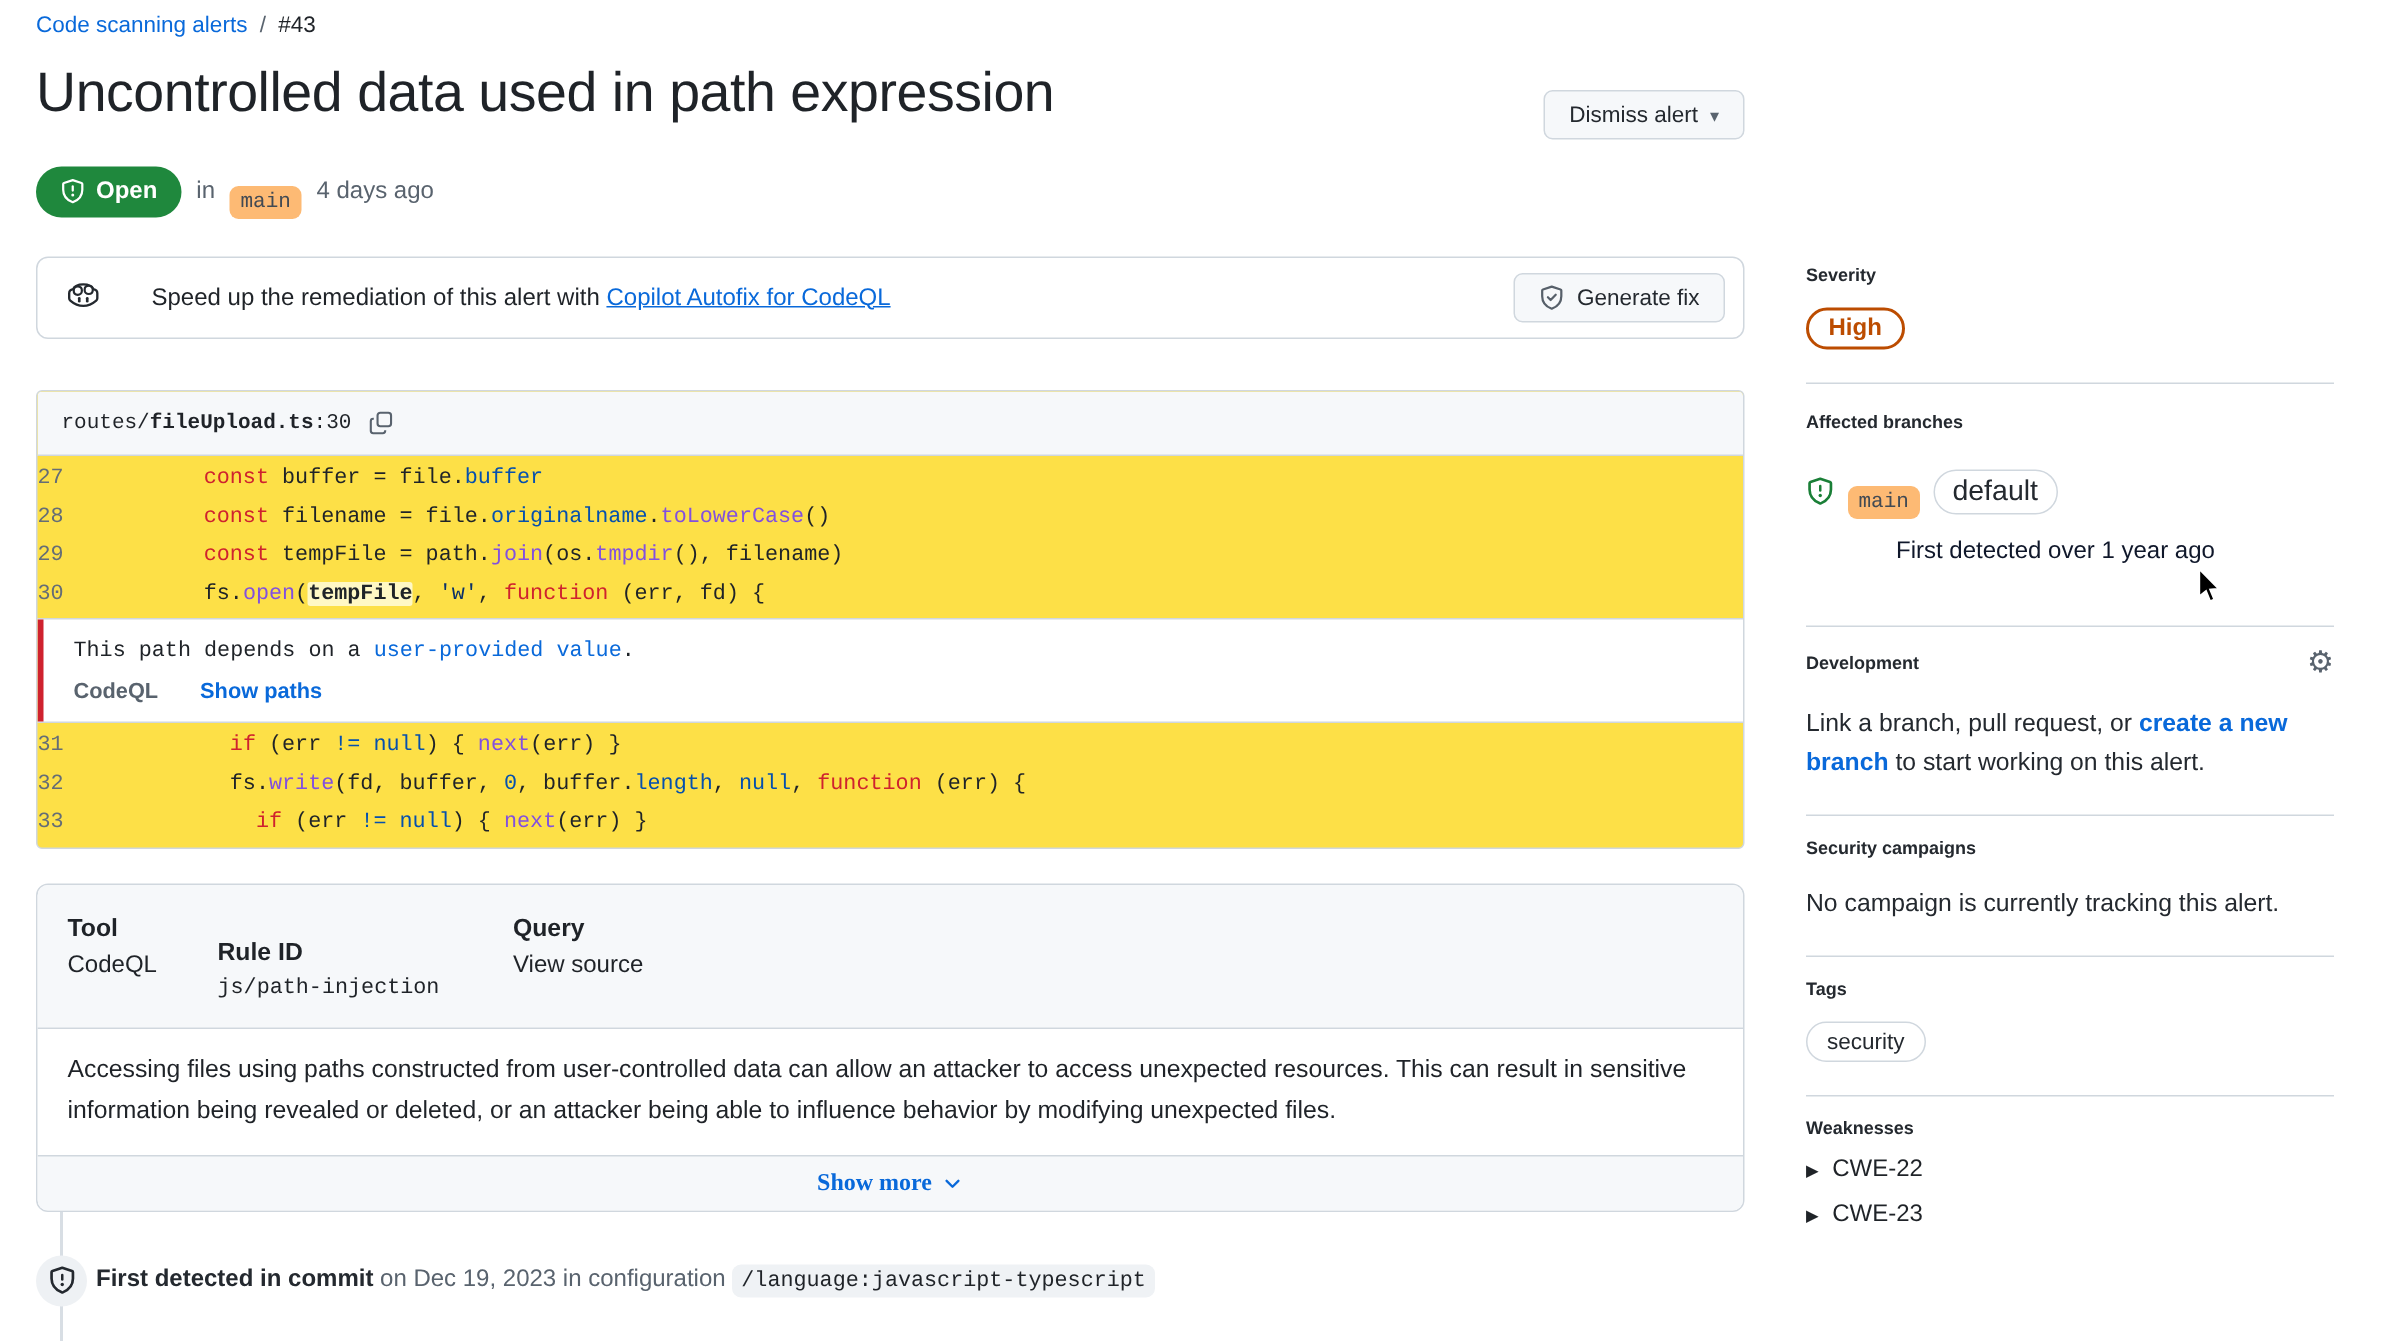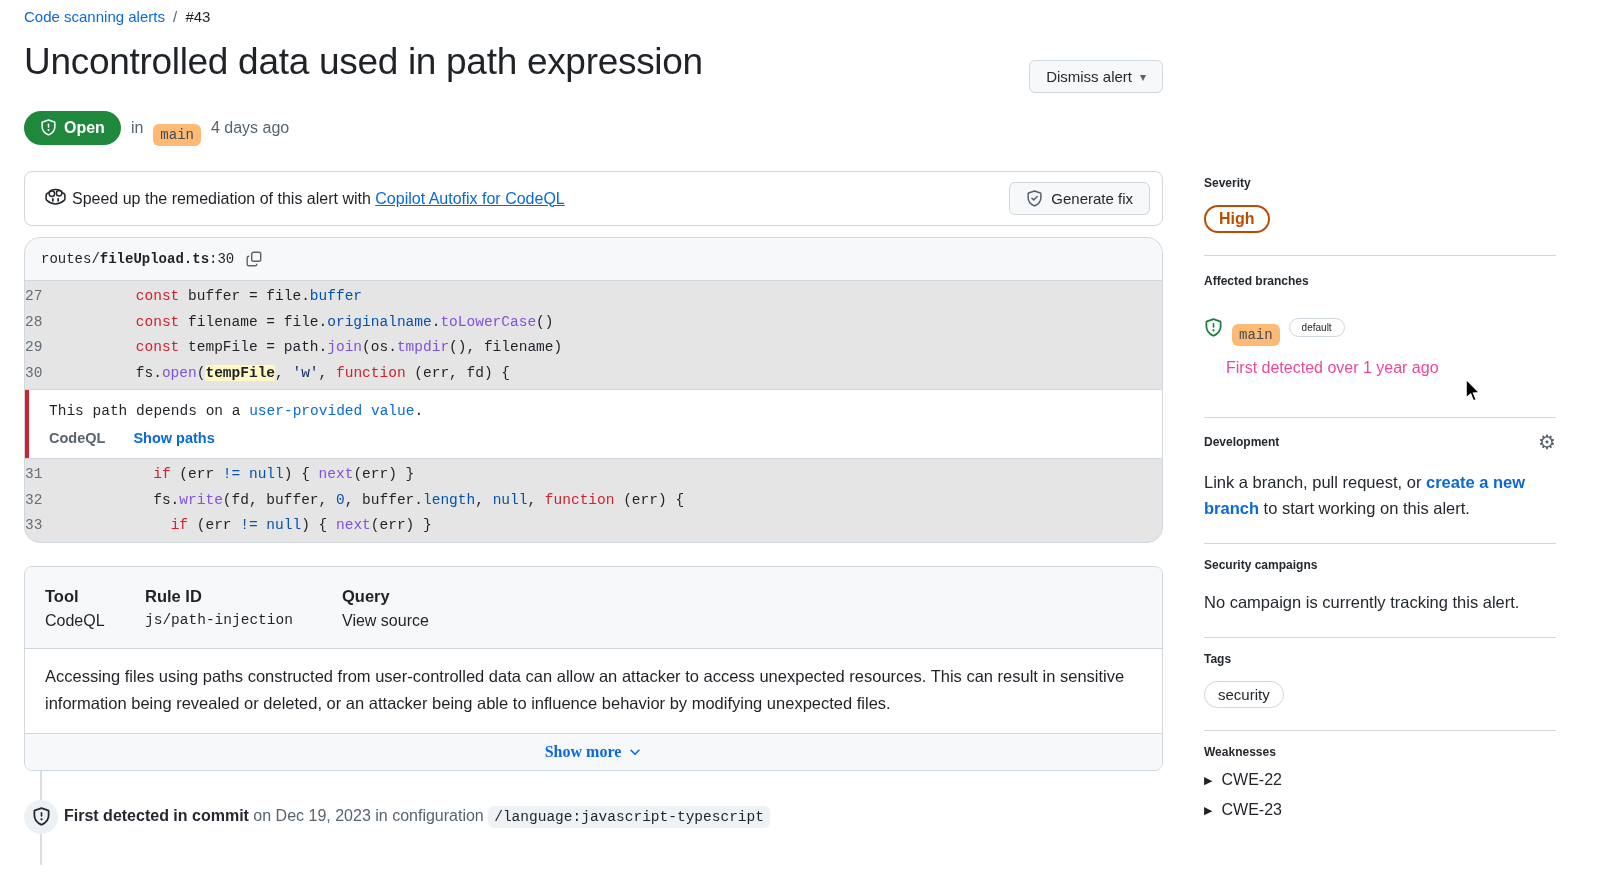--- a/index.html
+++ b/index.html
@@ -30,25 +30,25 @@
   .state-row { margin-top:16px; display:flex; align-items:center; gap:10px; }
   .state-badge { display:inline-flex; align-items:center; gap:7px; background:#1f883d; color:#fff;
                  border-radius:999px; padding:8px 16px; font-size:16px; font-weight:600; }
   .state-row .in-text, .state-row .time-text { font-size:16px; color:#59636e; }
   .branch-chip { font-family:"Liberation Mono", monospace; font-size:14px; background:#fdba74;
                  color:#424a53; border-radius:6px; padding:3px 7px;margin-top:15px; }
 
   
   .banner { margin-top:25px; border:1px solid #d0d7de; border-radius:8px; background:#fff;
             display:flex; align-items:center; justify-content:space-between; padding:10px 12px 10px 18px; }
-  .banner-left { display:flex; align-items:center; gap:4px; font-size:16px; color:#1f2328; }
+  .banner-left { display:flex; align-items:center; gap:33px; font-size:16px; color:#1f2328; }
   .banner-left a { color:#0969da; text-decoration:underline; cursor:pointer; }
 
   
-  .code-card { margin-top:11px; border:1px solid #d0d7de; border-radius:16px; overflow:hidden; background:#e5e5e5; }
+  .code-card { margin-top:34px; border:1px solid #d0d7de; border-radius:4px; overflow:hidden; background:#fde047; }
   .code-header { background:#f6f8fa; border-bottom:1px solid #d0d7de; padding:11px 16px;
                  font-family:"Liberation Mono", monospace; font-size:14px; color:#1f2328;
                  display:flex; align-items:center; gap:10px; }
   .code-header b { font-weight:700; }
   .copy-btn { background:none; border:none; cursor:pointer; color:#59636e; display:inline-flex; padding:2px; }
   .code-line { display:flex; font-family:"Liberation Mono", monospace; font-size:14.5px; line-height:25.5px; white-space:pre; }
   .code-line .ln { width:76px; padding-right:22px; color:#656d76; flex:0 0 76px; cursor:pointer; }
   .seg-p { color:#1f2328; }
   .seg-k { color:#cf222e; }
   .seg-e { color:#8250df; }
@@ -67,21 +67,21 @@
   .annotation-tool { color:#59636e; font-weight:600; }
   .show-paths { color:#0969da; font-weight:600; text-decoration:none; cursor:pointer; }
 
   
   .rule-card { margin-top:23px; border:1px solid #d0d7de; border-radius:8px; overflow:hidden; background:#fff; }
   .rule-head { background:#f6f8fa; padding:20px 20px 18px 20px; display:flex; }
   .rule-colhdr { font-size:16.5px; font-weight:700; color:#1f2328; margin-bottom:6px; }
   .rule-val { font-size:16px; color:#1f2328; }
   .rule-val.mono { font-family:"Liberation Mono", monospace; font-size:14.5px; }
   .rule-col-tool { width:100px; }
-  .rule-col-rule { width:197px; }
+  .rule-col-rule { width:197px;margin-top:16px; }
   .rule-desc { border-top:1px solid #d0d7de; padding:14px 20px 16px 20px; font-size:16.5px; line-height:27px; color:#1f2328; }
   .rule-footer { border-top:1px solid #d0d7de; background:#f6f8fa; text-align:center; padding:9px 0;font-family:Liberation Serif, serif; }
   .show-more { color:#0969da; font-weight:600; font-size:16px; text-decoration:none; cursor:pointer;
                display:inline-flex; align-items:center; gap:7px; }
 
   
   .timeline { position:relative; margin-top:0; height:94px; }
   .timeline-line { position:absolute; left:16px; top:0; bottom:0; width:2px; background:#d8dee4; }
   .timeline-icon { position:absolute; left:0; top:29px; width:34px; height:34px; border-radius:50%;
                    background:#eef1f4; display:flex; align-items:center; justify-content:center; }
@@ -92,22 +92,22 @@
 
   
   .side-section { padding:14px 0 22px 0; border-bottom:1px solid #d0d7de; }
   .side-section:last-child { border-bottom:none; }
   .side-heading { font-size:12px; font-weight:600; color:#24292f; }
   .side-heading-row { display:flex; justify-content:space-between; align-items:center; }
   .gear { font-size:20px; color:#59636e; cursor:pointer; line-height:1; }
   .severity-badge { display:inline-block; margin-top:15px; border:2px solid #bc4c00; color:#bc4c00;
                     font-weight:700; font-size:16px; border-radius:999px; padding:3px 13px; }
   .branch-row { margin-top:21px; display:flex; align-items:center; gap:9px; }
-  .default-pill { border:1px solid #d0d7de; border-radius:999px; padding:3px 12px; font-size:10px; color:#24292f; }
-  .detected-text { margin-top:13px; margin-left:22px; font-size:16px; color:#ec4899; }
+  .default-pill { border:1px solid #d0d7de; border-radius:999px; padding:3px 12px; font-size:19px; color:#24292f; }
+  .detected-text { margin-top:13px; margin-left:60px; font-size:16px; color:#0f172a; }
   .side-para { margin-top:17px; font-size:16.5px; line-height:26px; color:#24292f; }
   .side-para a { color:#0969da; font-weight:600; text-decoration:none; cursor:pointer; }
   .tag-pill { display:inline-block; margin-top:15px; border:1px solid #d0d7de; border-radius:999px;
               padding:4px 13px; font-size:15px; color:#24292f; }
   .weak-item { display:flex; align-items:center; gap:9px; margin-top:12px; font-size:16px; color:#1f2328; cursor:pointer; }
   .weak-marker { font-size:11px; color:#1f2328; }
 
   
   .cursor { position:absolute; left:1461px; top:377px; z-index:50; pointer-events:none; }
 

